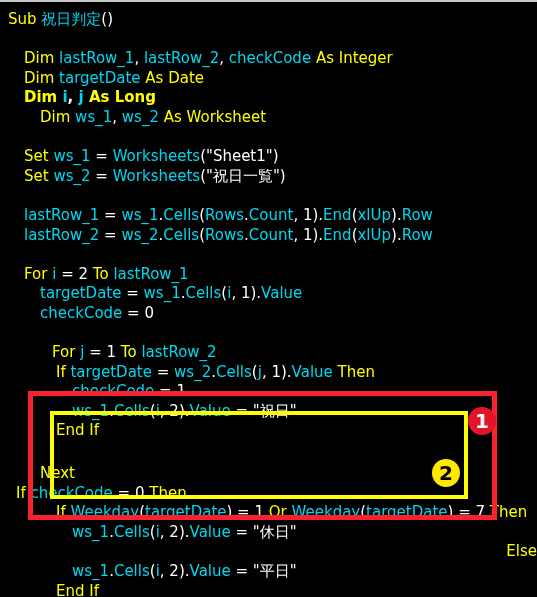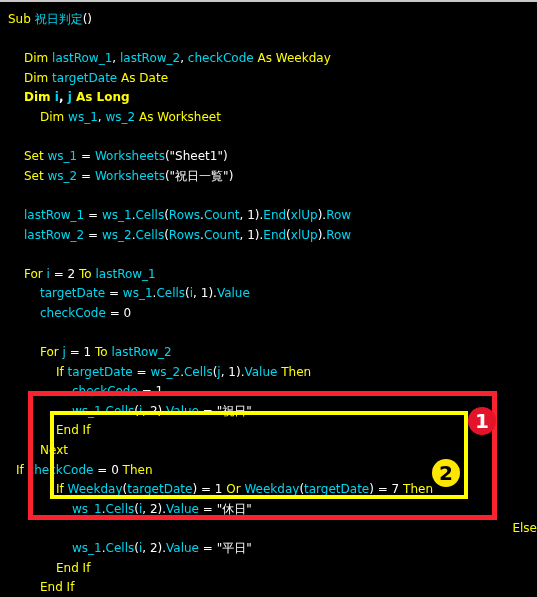--- a/index.html
+++ b/index.html
@@ -21,21 +21,21 @@
     position: absolute;
     left: 0;
     top: 0;
     width: 537px;
     padding-top: 8px;
     box-sizing: border-box;
   }
   .line {
     height: 19.6px;
     line-height: 19.6px;
-    font-size: 12px;
+    font-size: 15px;
     white-space: pre;
     color: #00d8f0;
     padding-left: 8px;
     letter-spacing: 0px;
   }
   .kw   { color: #ffff00; }
   .id   { color: #00d8f0; }
   .op   { color: #ffffff; }
   .num  { color: #ffffff; }
   .str  { color: #ffffff; }
@@ -78,41 +78,41 @@
   }
 </style>
 </head>
 <body>
 
 <div id="screen">
 
   <div id="code">
       <div class="line" style="padding-left: 8px;"><span class="kw">Sub </span><span class="id">祝日判定</span><span class="op">()</span></div>
       <div class="line" style="padding-left: 8px;">&nbsp;</div>
-      <div class="line" style="padding-left: 24px;"><span class="kw">Dim </span><span class="id">lastRow_1</span><span class="op">, </span><span class="id">lastRow_2</span><span class="op">, </span><span class="id">checkCode</span><span class="kw"> As Weekday</span></div>
+      <div class="line" style="padding-left: 24px;"><span class="kw">Dim </span><span class="id">lastRow_1</span><span class="op">, </span><span class="id">lastRow_2</span><span class="op">, </span><span class="id">checkCode</span><span class="kw"> As Integer</span></div>
       <div class="line" style="padding-left: 24px;"><span class="kw">Dim </span><span class="id">targetDate</span><span class="kw"> As Date</span></div>
       <div class="line" style="padding-left: 24px; font-weight: bold;"><span class="kw">Dim </span><span class="id">i</span><span class="op">, </span><span class="id">j</span><span class="kw"> As Long</span></div>
       <div class="line" style="padding-left: 40px;"><span class="kw">Dim </span><span class="id">ws_1</span><span class="op">, </span><span class="id">ws_2</span><span class="kw"> As Worksheet</span></div>
       <div class="line" style="padding-left: 8px;">&nbsp;</div>
       <div class="line" style="padding-left: 24px;"><span class="kw">Set </span><span class="id">ws_1</span><span class="op"> = </span><span class="id">Worksheets</span><span class="op">(</span><span class="str">"Sheet1"</span><span class="op">)</span></div>
       <div class="line" style="padding-left: 24px;"><span class="kw">Set </span><span class="id">ws_2</span><span class="op"> = </span><span class="id">Worksheets</span><span class="op">(</span><span class="str">"祝日一覧"</span><span class="op">)</span></div>
       <div class="line" style="padding-left: 8px;">&nbsp;</div>
       <div class="line" style="padding-left: 24px;"><span class="id">lastRow_1</span><span class="op"> = </span><span class="id">ws_1</span><span class="op">.</span><span class="id">Cells</span><span class="op">(</span><span class="id">Rows</span><span class="op">.</span><span class="id">Count</span><span class="op">, </span><span class="num">1</span><span class="op">).</span><span class="id">End</span><span class="op">(</span><span class="id">xlUp</span><span class="op">).</span><span class="id">Row</span></div>
       <div class="line" style="padding-left: 24px;"><span class="id">lastRow_2</span><span class="op"> = </span><span class="id">ws_2</span><span class="op">.</span><span class="id">Cells</span><span class="op">(</span><span class="id">Rows</span><span class="op">.</span><span class="id">Count</span><span class="op">, </span><span class="num">1</span><span class="op">).</span><span class="id">End</span><span class="op">(</span><span class="id">xlUp</span><span class="op">).</span><span class="id">Row</span></div>
       <div class="line" style="padding-left: 8px;">&nbsp;</div>
       <div class="line" style="padding-left: 24px;"><span class="kw">For </span><span class="id">i</span><span class="op"> = </span><span class="num">2</span><span class="kw"> To </span><span class="id">lastRow_1</span></div>
       <div class="line" style="padding-left: 40px;"><span class="id">targetDate</span><span class="op"> = </span><span class="id">ws_1</span><span class="op">.</span><span class="id">Cells</span><span class="op">(</span><span class="id">i</span><span class="op">, </span><span class="num">1</span><span class="op">).</span><span class="id">Value</span></div>
       <div class="line" style="padding-left: 40px;"><span class="id">checkCode</span><span class="op"> = </span><span class="num">0</span></div>
       <div class="line" style="padding-left: 8px;">&nbsp;</div>
-      <div class="line" style="padding-left: 40px;"><span class="kw">For </span><span class="id">j</span><span class="op"> = </span><span class="num">1</span><span class="kw"> To </span><span class="id">lastRow_2</span></div>
+      <div class="line" style="padding-left: 52px;"><span class="kw">For </span><span class="id">j</span><span class="op"> = </span><span class="num">1</span><span class="kw"> To </span><span class="id">lastRow_2</span></div>
       <div class="line" style="padding-left: 56px;"><span class="kw">If </span><span class="id">targetDate</span><span class="op"> = </span><span class="id">ws_2</span><span class="op">.</span><span class="id">Cells</span><span class="op">(</span><span class="id">j</span><span class="op">, </span><span class="num">1</span><span class="op">).</span><span class="id">Value</span><span class="kw"> Then</span></div>
       <div class="line" style="padding-left: 72px;"><span class="id">checkCode</span><span class="op"> = </span><span class="num">1</span></div>
       <div class="line" style="padding-left: 72px;"><span class="id">ws_1</span><span class="op">.</span><span class="id">Cells</span><span class="op">(</span><span class="id">i</span><span class="op">, </span><span class="num">2</span><span class="op">).</span><span class="id">Value</span><span class="op"> = </span><span class="str">"祝日"</span></div>
       <div class="line" style="padding-left: 56px;"><span class="kw">End If</span></div>
-      <div class="line" style="padding-left: 40px;"><span class="kw">Next</span></div>
+      <div class="line" style="padding-left: 40px; margin-top: 23px;"><span class="kw">Next</span></div>
       <div class="line" style="padding-left: 16px;"><span class="kw">If </span><span class="id">checkCode</span><span class="op"> = </span><span class="num">0</span><span class="kw"> Then</span></div>
       <div class="line" style="padding-left: 56px;"><span class="kw">If </span><span class="id">Weekday</span><span class="op">(</span><span class="id">targetDate</span><span class="op">) = </span><span class="num">1</span><span class="kw"> Or </span><span class="id">Weekday</span><span class="op">(</span><span class="id">targetDate</span><span class="op">) = </span><span class="num">7</span><span class="kw"> Then</span></div>
       <div class="line" style="padding-left: 72px;"><span class="id">ws_1</span><span class="op">.</span><span class="id">Cells</span><span class="op">(</span><span class="id">i</span><span class="op">, </span><span class="num">2</span><span class="op">).</span><span class="id">Value</span><span class="op"> = </span><span class="str">"休日"</span></div>
       <div class="line" style="padding-left: 40px; text-align: right;"><span class="kw">Else</span></div>
       <div class="line" style="padding-left: 72px;"><span class="id">ws_1</span><span class="op">.</span><span class="id">Cells</span><span class="op">(</span><span class="id">i</span><span class="op">, </span><span class="num">2</span><span class="op">).</span><span class="id">Value</span><span class="op"> = </span><span class="str">"平日"</span></div>
       <div class="line" style="padding-left: 56px;"><span class="kw">End If</span></div>
       <div class="line" style="padding-left: 40px;"><span class="kw">End If</span></div>
     </div>
 
   <div class="ann-box" id="red-box" style="left: 28px; top: 389px; width: 469px; height: 129px; border-color: rgb(248, 35, 47);"></div>

